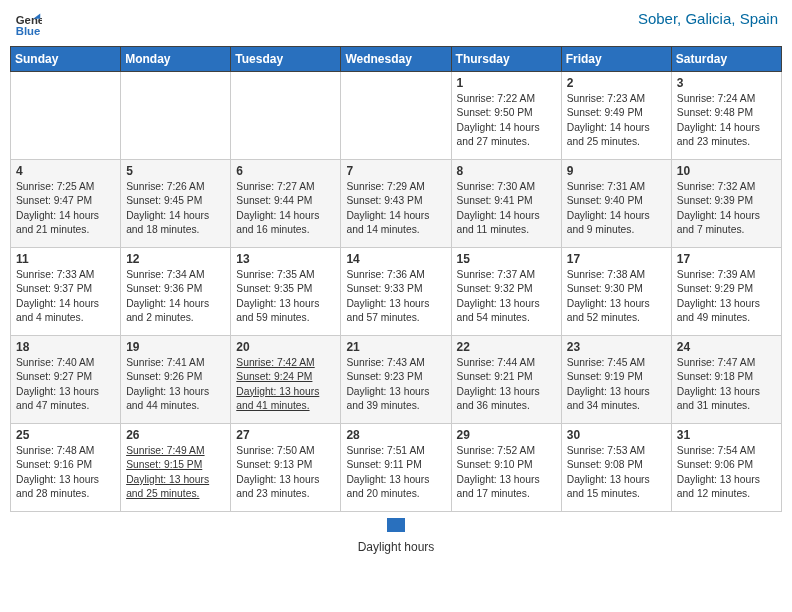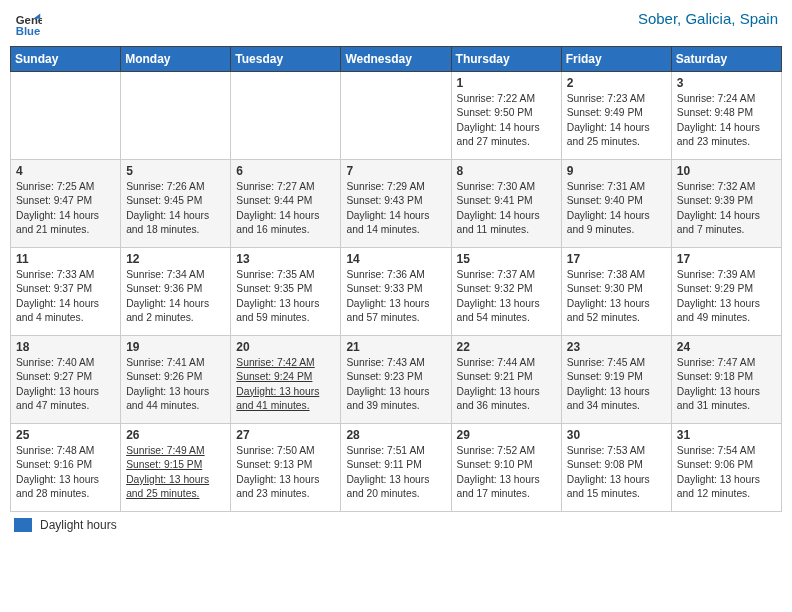--- a/index.html
+++ b/index.html
@@ -81,20 +81,21 @@
     }
     tbody tr:nth-child(even) .empty-cell {
       background: #f5f5f5;
     }
     .legend {
       display: flex;
       align-items: center;
       margin-top: 6px;
       padding: 0 4px;
       gap: 8px;
+      flex-direction: column;
     }
     .legend-box {
       width: 18px;
       height: 14px;
       background: #2970be;
       display: inline-block;
     }
     .legend-text {
       font-size: 12px;
       color: #333;

